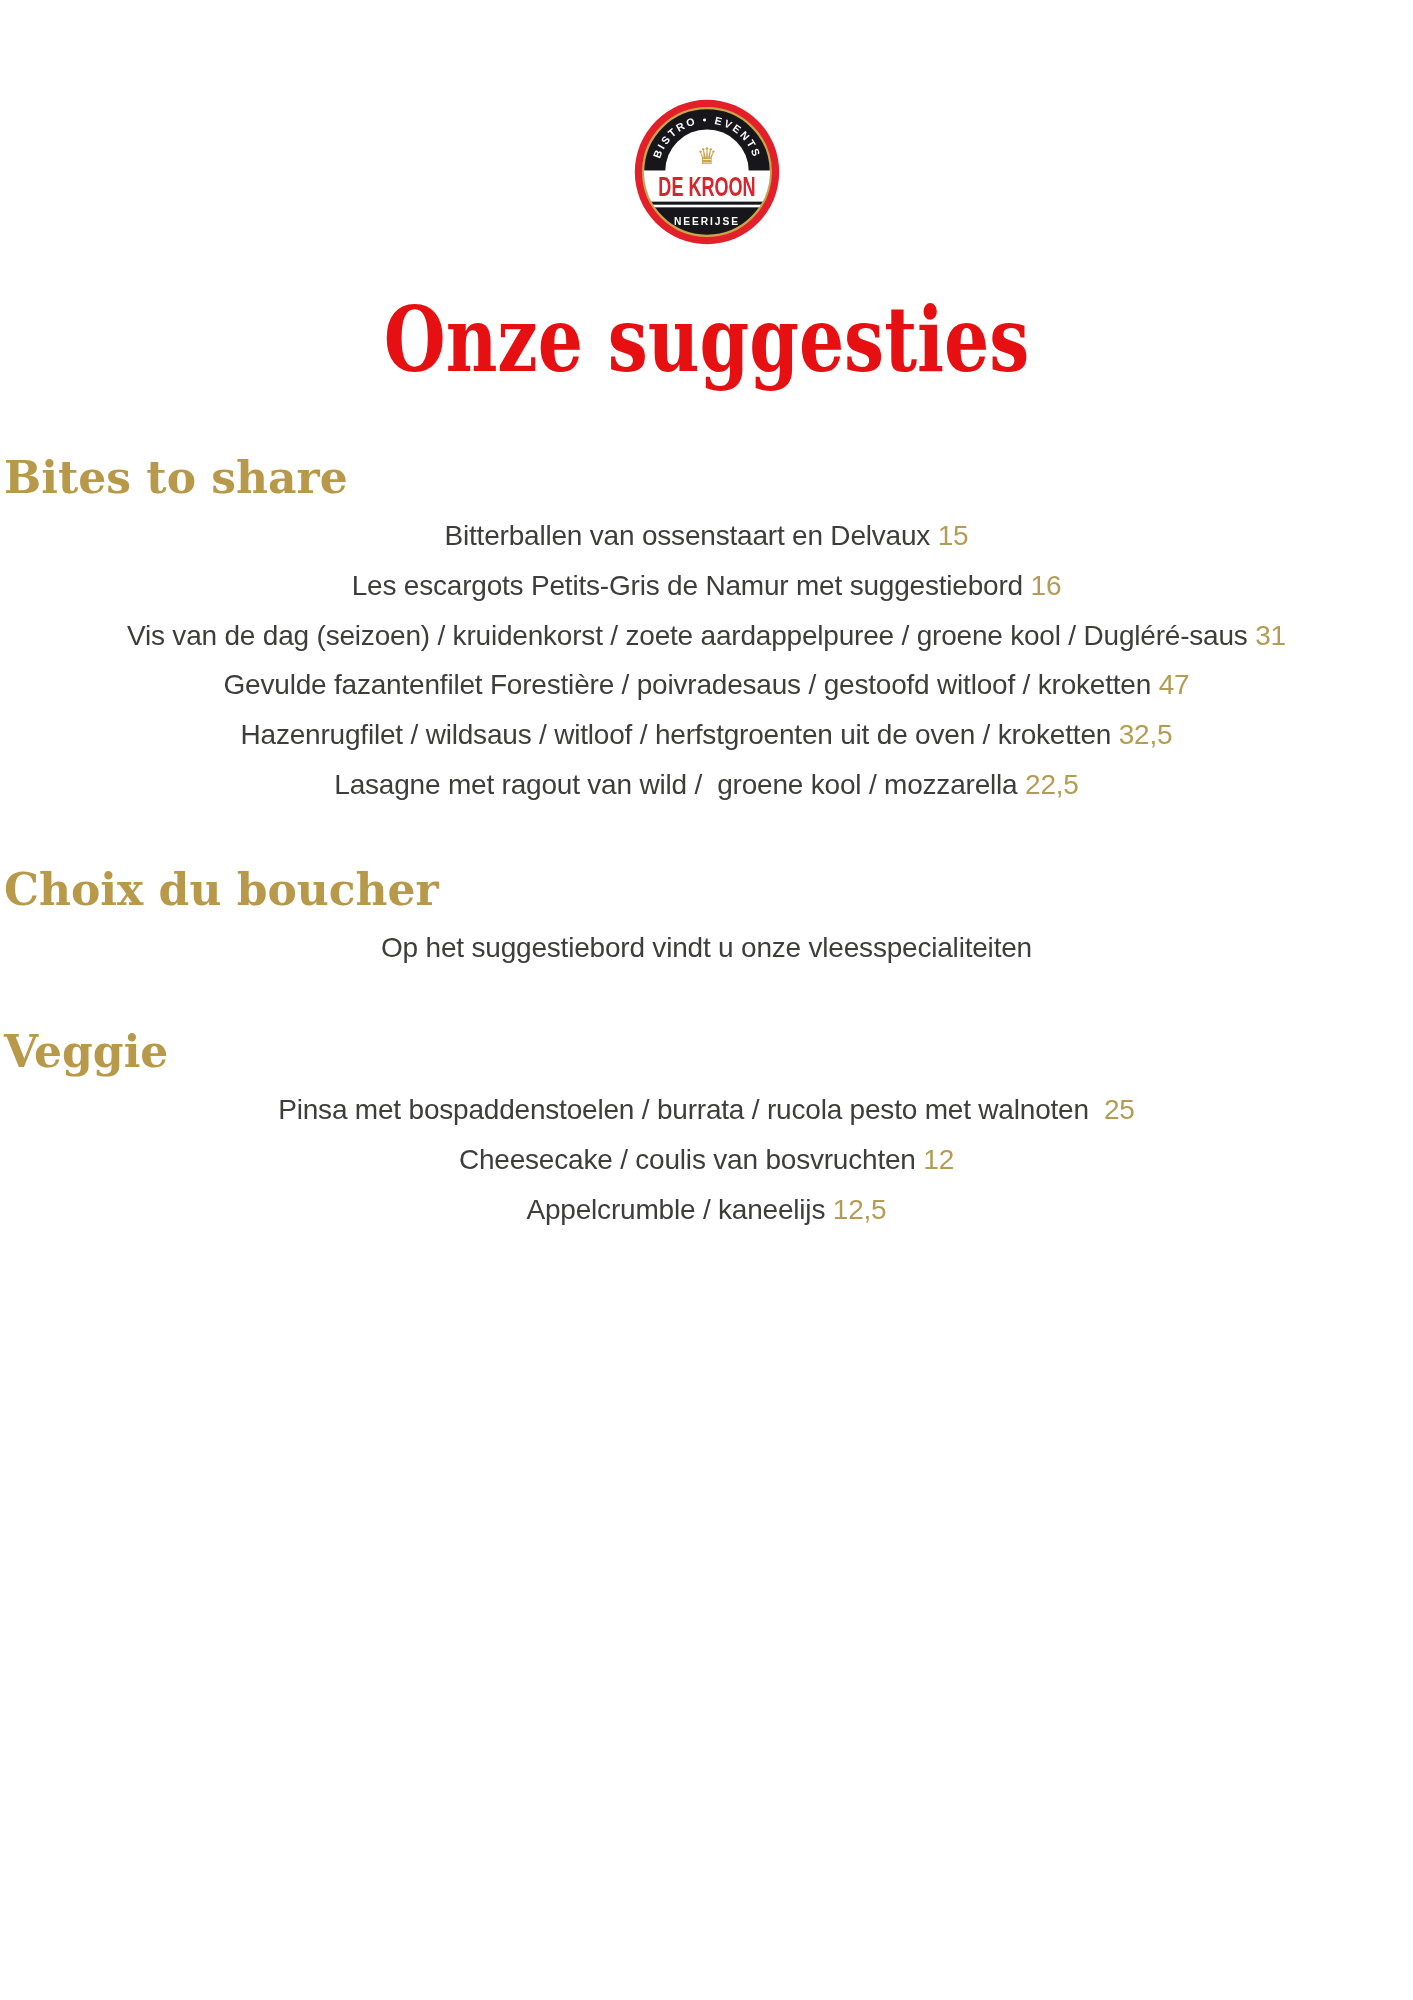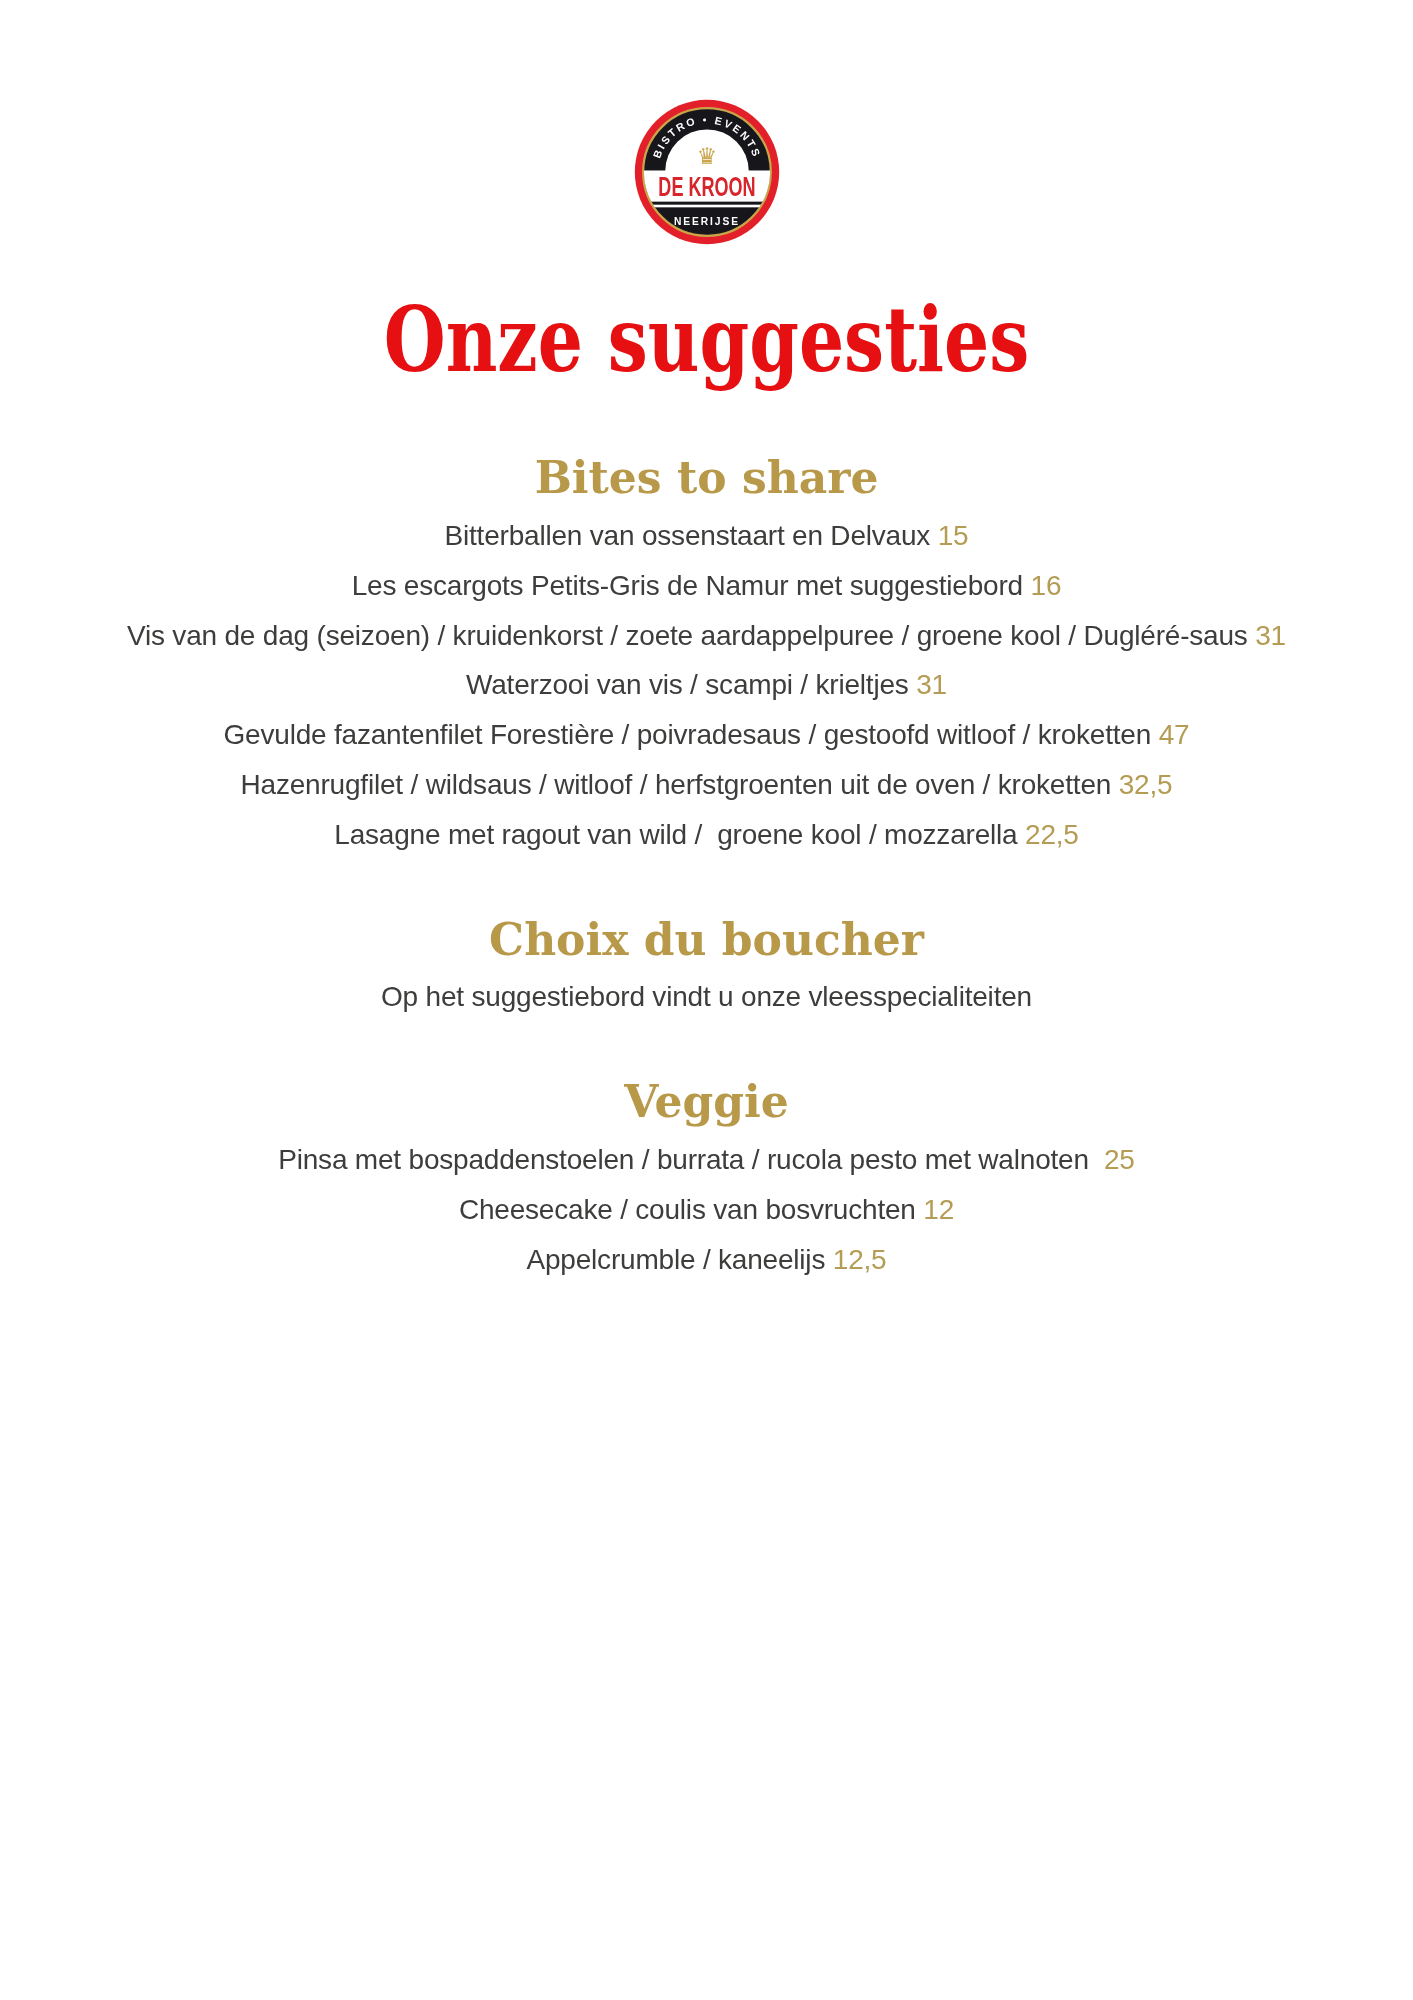--- a/index.html
+++ b/index.html
@@ -23,21 +23,21 @@
   h1.title{
     font-family:"DejaVu Serif",serif;font-weight:900;
     font-size:90px;line-height:1.18;color:var(--title_red);
     text-align:center;margin:38px 0 0;
     transform:scaleX(0.79);transform-origin:center;
     white-space:nowrap;
   }
   section h2{
     font-family:"DejaVu Serif",serif;font-weight:900;
     font-size:44px;line-height:1.2;color:var(--heading_gold);
-    text-align:center;margin:60px 12px 8px;
+    text-align:left;margin:60px 4px 8px;
   }
   p.item{
     font-size:28px;line-height:1.35;letter-spacing:-0.2px;
     color:var(--body_text);text-align:center;
     margin:12px auto;max-width:1200px;white-space:pre-wrap;
   }
   p.item .it{font-style:italic;}
   .price{color:var(--price_gold);}
 </style>
 </head>
@@ -73,21 +73,20 @@
   <h1 class="title">Onze suggesties</h1>
 
   <main>
       <section>
         <h2>Bites to share</h2>
         <p class="item"><span>Bitterballen van ossenstaart en Delvaux</span> <span class="price">15</span></p>
         <p class="item"><span>Les escargots Petits-Gris de Namur met suggestiebord</span> <span class="price">16</span></p>
       </section>
       <section>
         <p class="item"><span>Vis van de dag (seizoen) / kruidenkorst / zoete aardappelpuree / groene kool / Dugléré-saus</span> <span class="price">31</span></p>
-        <p class="item"><span>Waterzooi van vis / scampi / krieltjes</span> <span class="price">31</span></p>
         <p class="item"><span>Gevulde fazantenfilet Forestière / poivradesaus / gestoofd witloof / kroketten</span> <span class="price">47</span></p>
         <p class="item"><span>Hazenrugfilet / wildsaus / witloof / herfstgroenten uit de oven / kroketten</span> <span class="price">32,5</span></p>
         <p class="item"><span>Lasagne met ragout van wild /  groene kool / mozzarella</span> <span class="price">22,5</span></p>
       </section>
       <section>
         <h2>Choix du boucher</h2>
         <p class="item"><span>Op het suggestiebord vindt u onze vleesspecialiteiten</span></p>
       </section>
       <section>
         <h2>Veggie</h2>

